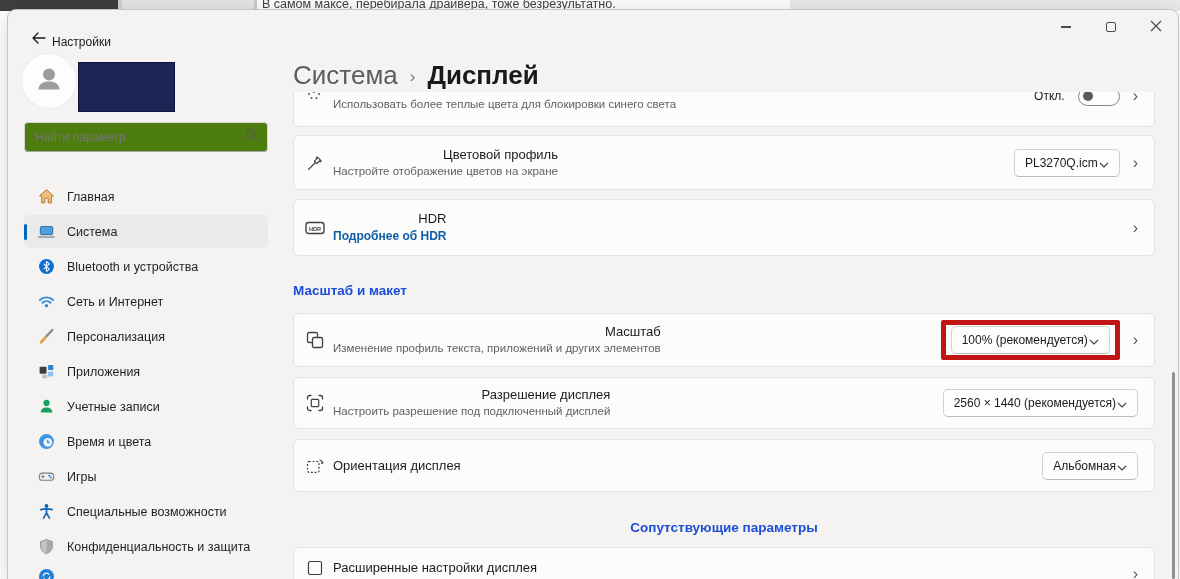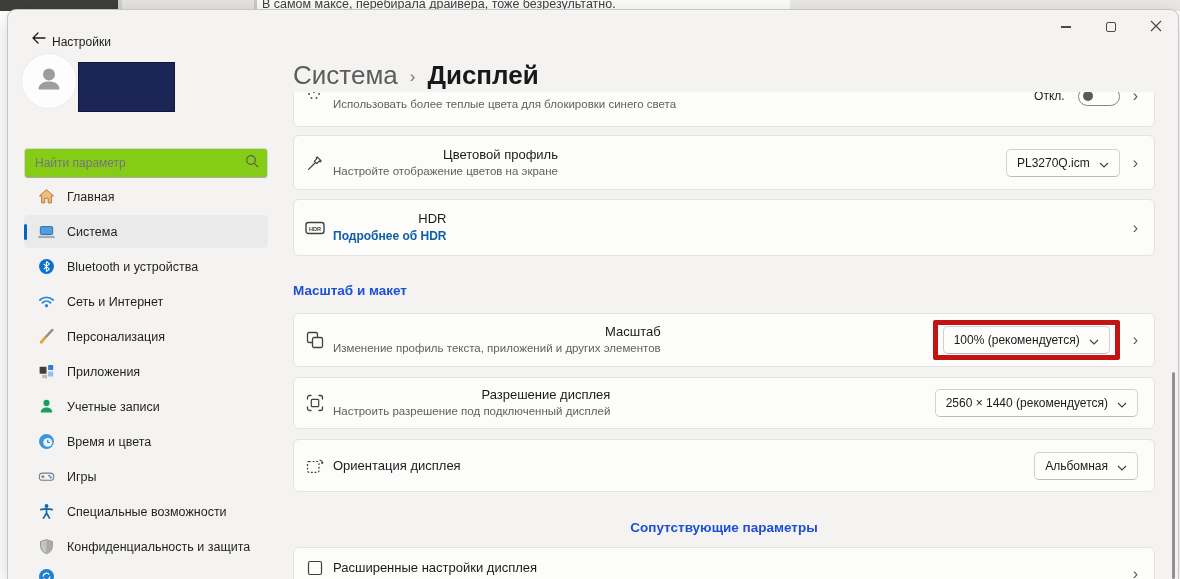--- a/index.html
+++ b/index.html
@@ -30,22 +30,22 @@
   .win-btn { width:45px; height:34px; display:flex; align-items:center; justify-content:center; cursor:pointer; }
   .ic-min { width:10px; height:1.4px; background:#4a4a4a; }
   .ic-max { width:10px; height:10px; border:1.3px solid #4a4a4a; border-radius:2px; }
 
   
   .avatar { position:absolute; left:14px; top:44px; width:54px; height:54px; border-radius:50%;
     background:#fdfdfd; box-shadow:0 0 0 1px #ececea; display:flex; align-items:center; justify-content:center; }
   .redaction { position:absolute; left:70px; top:52px; width:97px; height:50px;
     background:#1b2656; border:1px solid #10173a; }
 
-  .search-box { position:absolute; left:16px; top:138px; width:244px; height:30px;
-    background:#84cc16; border:1px solid #d6d5d3; border-bottom-color:#a9a8a6; border-radius:4px;
+  .search-box { position:absolute; left:16px; top:112px; width:244px; height:30px;
+    background:#4d7c0f; border:1px solid #d6d5d3; border-bottom-color:#a9a8a6; border-radius:4px;
     display:flex; align-items:center; padding:0 8px 0 10px; }
   .search-box input { flex:1; border:none; outline:none; background:transparent;
     font-size:12px; color:#1b1b1b; font-family:"Liberation Sans", sans-serif; }
   .search-box input::placeholder { color:#767675; }
 
   .nav { position:absolute; left:16px; top:170px; width:244px; }
   .nav-item { position:relative; height:33px; margin-bottom:2px; display:flex; align-items:center;
     gap:12px; padding-left:14px; border-radius:5px; cursor:pointer; }
   .nav-item .nico { width:17px; height:17px; display:flex; align-items:center; justify-content:center; flex:none; }
   .nav-item .nlabel { font-size:12.5px; color:#1f1f1f; white-space:nowrap; }
@@ -66,21 +66,21 @@
     display:flex; align-items:center; padding:0 16px 0 9px; cursor:pointer; }
   .card .ricon { width:24px; display:flex; align-items:center; justify-content:center; flex:none; margin-right:6px; }
   .row-text { display:flex; flex-direction:column;align-items:flex-end; }
   .row-title { font-size:13px; color:#1b1b1b; line-height:16px; }
   .row-desc { font-size:11.5px; color:#616160; line-height:15px; margin-top:1px; }
   .row-link { font-size:12px; font-weight:bold; color:#0f5fa8; line-height:15px; margin-top:2px; cursor:pointer; }
   .card-right { margin-left:auto; display:flex; align-items:center; gap:13px; }
   .chev { font-size:16px; color:#5a5a5a; line-height:1; }
 
   .dropdown { background:#fdfdfc; border:1px solid #d2d1cf; border-bottom-color:#bcbbb9; border-radius:5px;
-    padding:4px 10px; display:flex; align-items:center; gap:9px; cursor:pointer; }
+    padding:4px 10px; display:flex; align-items:center; gap:1px; cursor:pointer; }
   .dropdown .dval { font-size:12px; color:#1b1b1b; white-space:nowrap; }
 
   .red-highlight { border:5px solid #c01512; border-radius:2px; padding:1px 5px;
     display:flex; align-items:center; }
 
   .toggle { position:relative; width:42px; height:19px; border:1px solid #858585; border-radius:10px;
     background:#fdfdfc; flex:none; cursor:pointer; }
   .toggle .knob { position:absolute; left:4px; top:3.5px; width:10px; height:10px; border-radius:50%; background:#5a5a5a; }
   .toggle-label { font-size:12px; color:#1b1b1b; }
 

